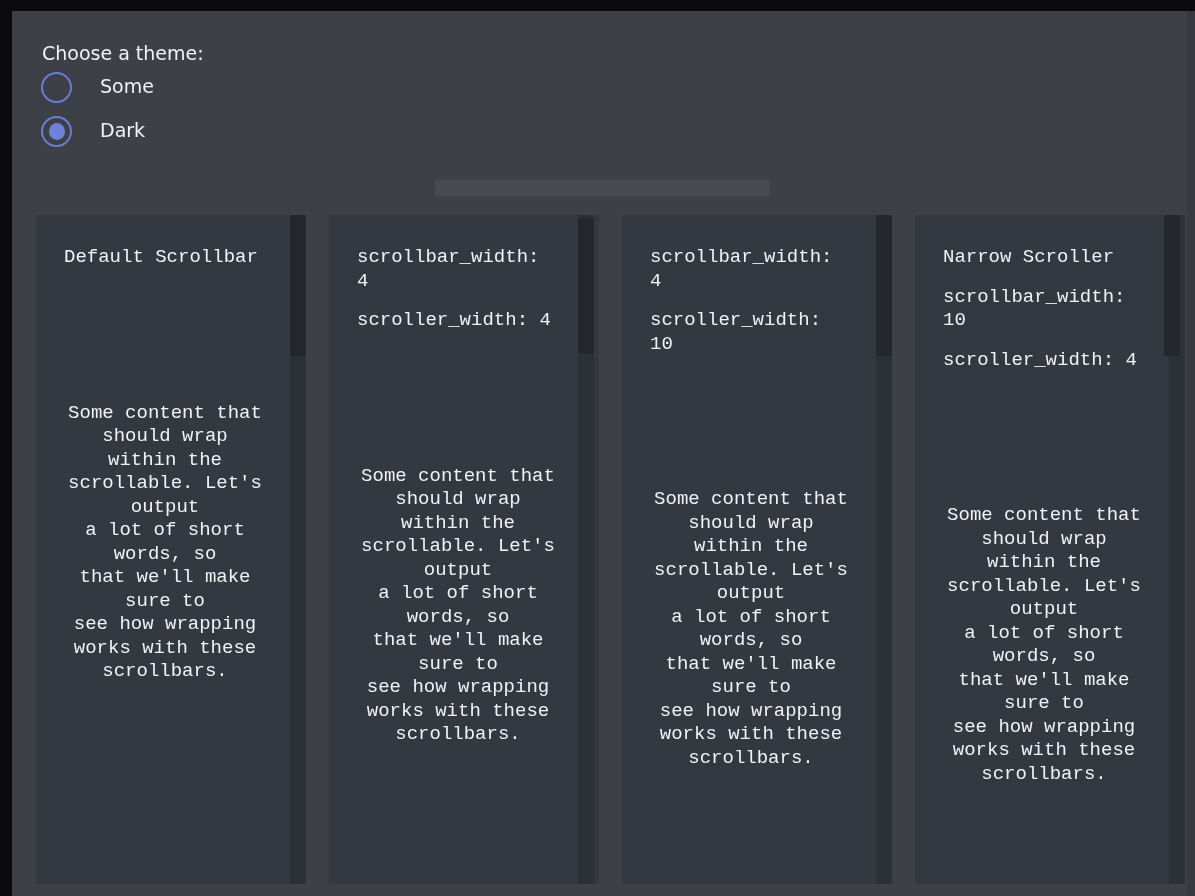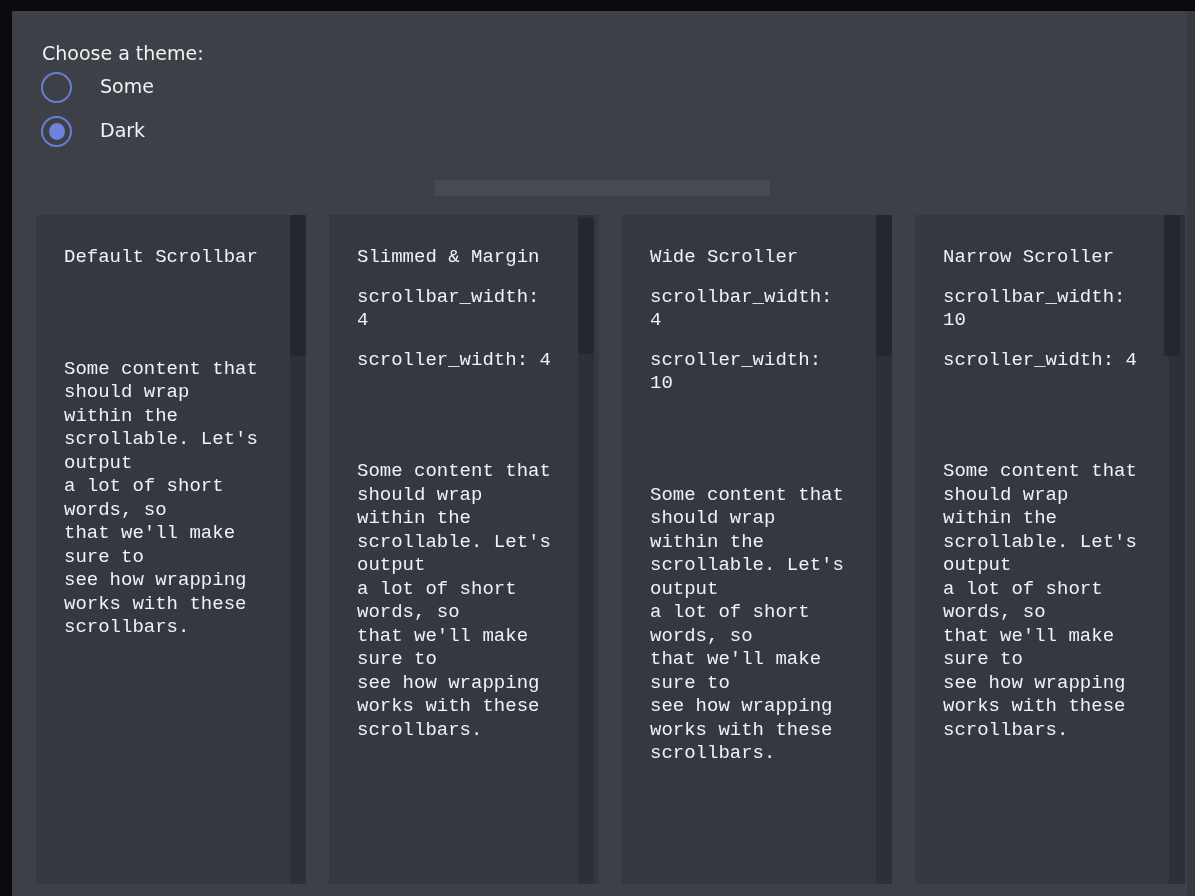--- a/index.html
+++ b/index.html
@@ -63,21 +63,21 @@
     background: #343840;
     overflow: hidden;
   }
   .panel.p1 { left: 24px; }
   .panel.p2 { left: 317px; }
   .panel.p3 { left: 610px; }
   .panel.p4 { left: 903px; }
   .panel-inner {
     position: absolute; left: 12px; top: 15px; right: 24px; font-family: Liberation Mono, monospace;
   }
-  .panel-content { margin-top: 72px; white-space: pre-line; }
+  .panel-content { margin-top: 116px; white-space: pre-line; text-align: center; }
 
   
   .sb-track {
     position: absolute; top: 0; bottom: 0;
     background: #2c3037;
   }
   .sb-thumb {
     position: absolute;
     background: #24272d;
     border-radius: 3px;
@@ -126,39 +126,37 @@
 see how wrapping
 works with these
 scrollbars.</div>
     </div>
     <div class="sb-track"></div>
     <div class="sb-thumb"></div>
   </div>
 
   <div class="panel p2">
     <div class="panel-inner">
-      <div class="text">Slimmed &amp; Margin</div>
       <div class="text">scrollbar_width: 4</div>
       <div class="text">scroller_width: 4</div>
       <div class="text panel-content">Some content that
 should wrap within the
 scrollable. Let's output
 a lot of short words, so
 that we'll make sure to
 see how wrapping
 works with these
 scrollbars.</div>
     </div>
     <div class="sb-track"></div>
     <div class="sb-thumb"></div>
   </div>
 
   <div class="panel p3">
     <div class="panel-inner">
-      <div class="text">Wide Scroller</div>
       <div class="text">scrollbar_width: 4</div>
       <div class="text">scroller_width: 10</div>
       <div class="text panel-content">Some content that
 should wrap within the
 scrollable. Let's output
 a lot of short words, so
 that we'll make sure to
 see how wrapping
 works with these
 scrollbars.</div>

